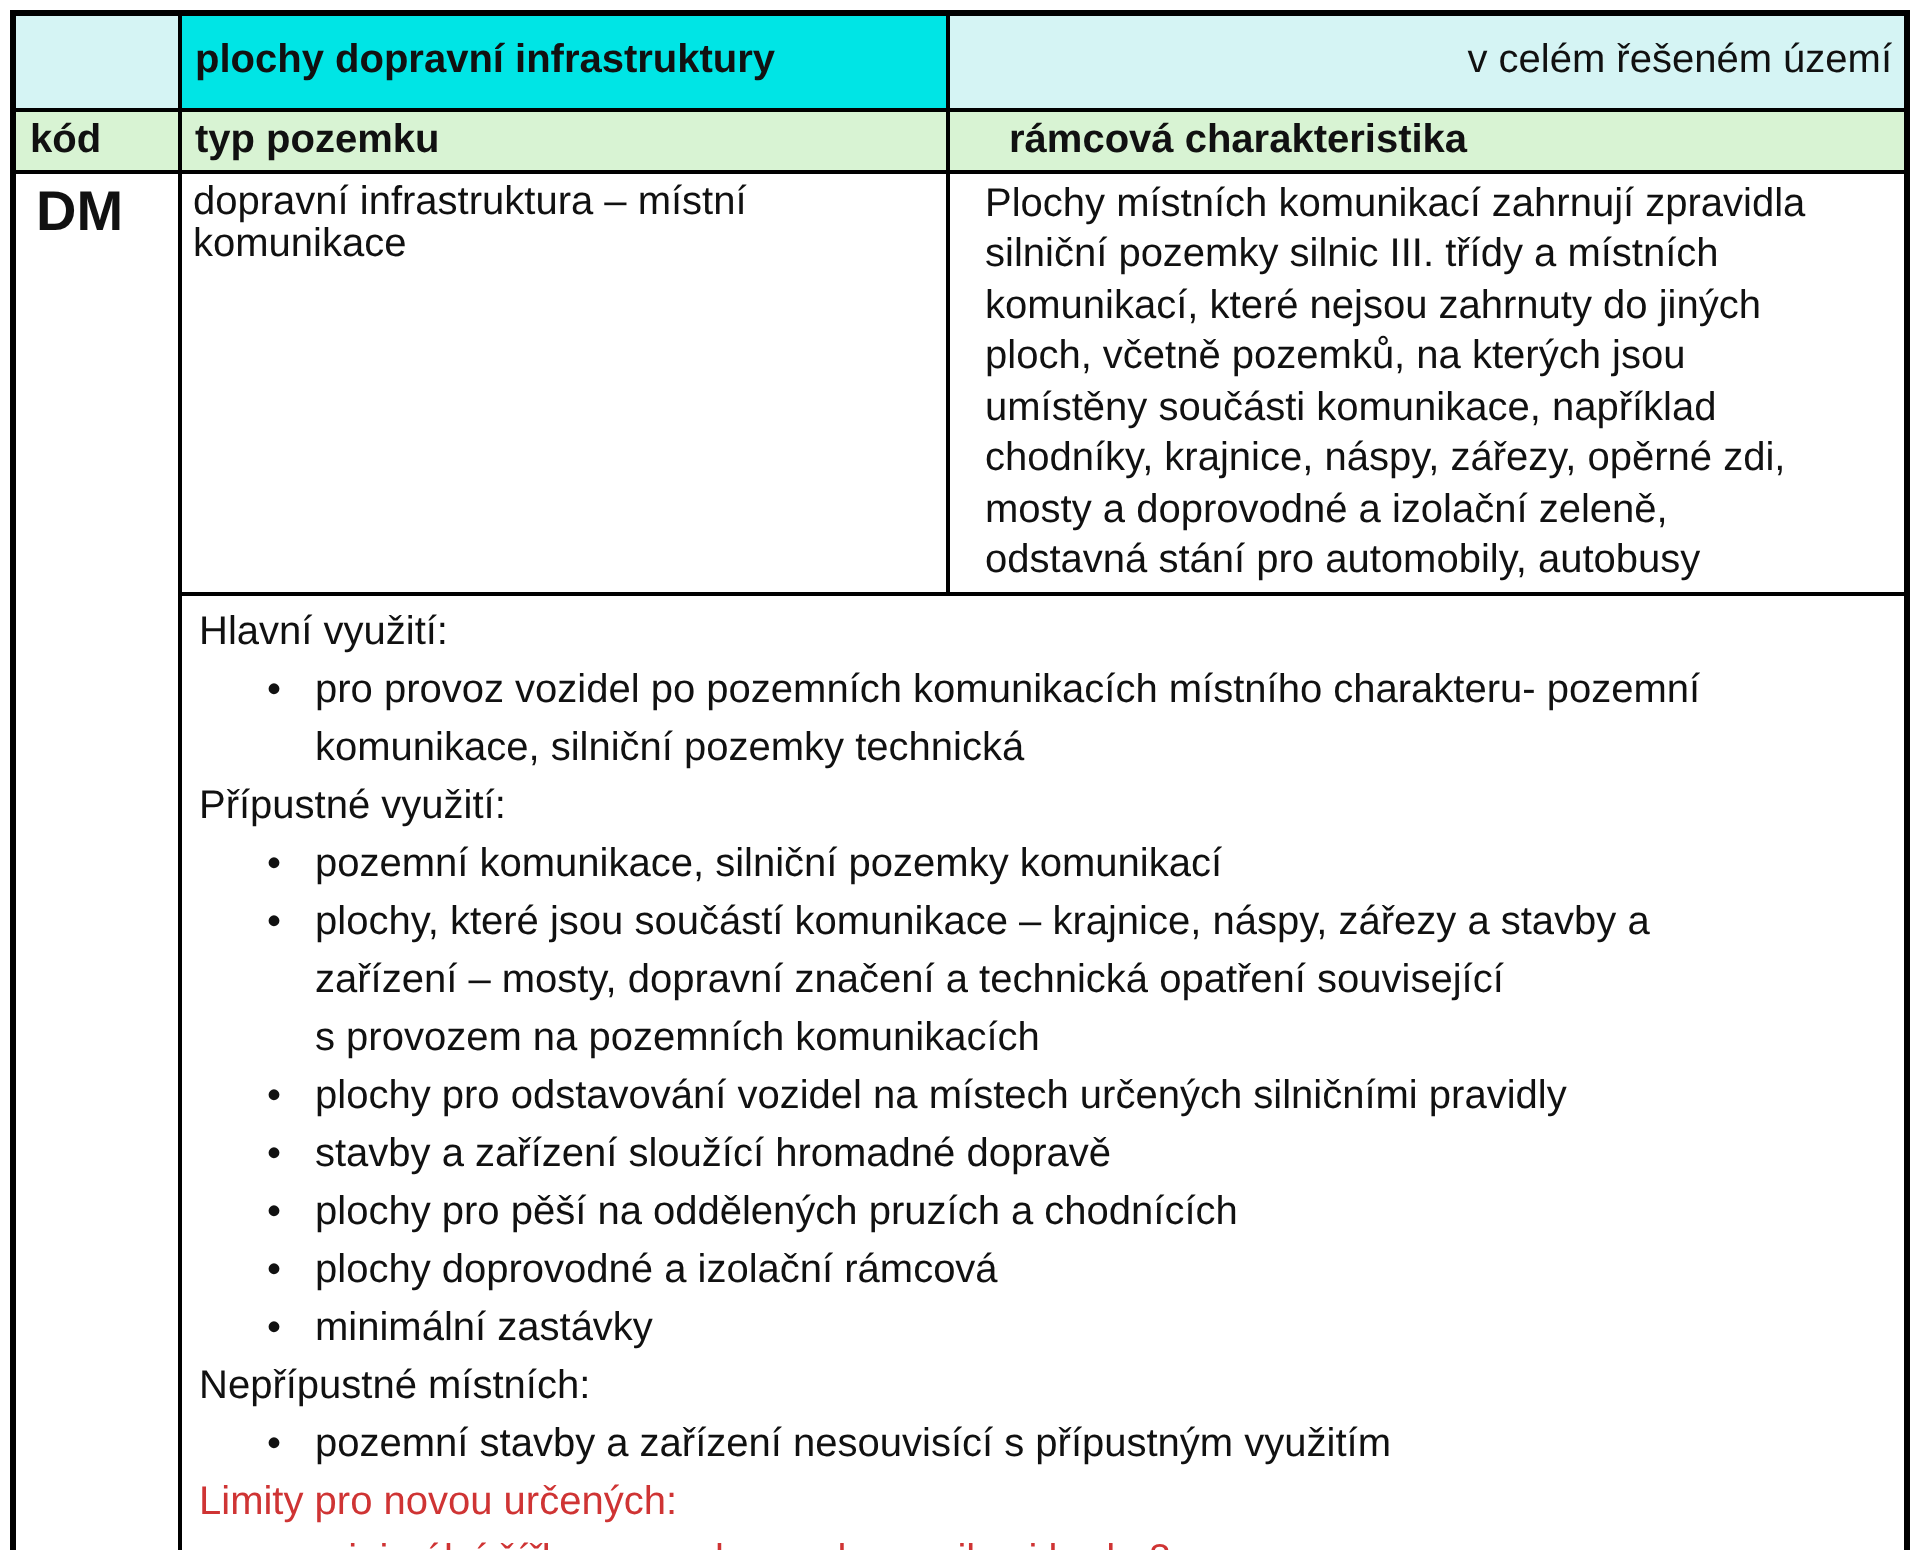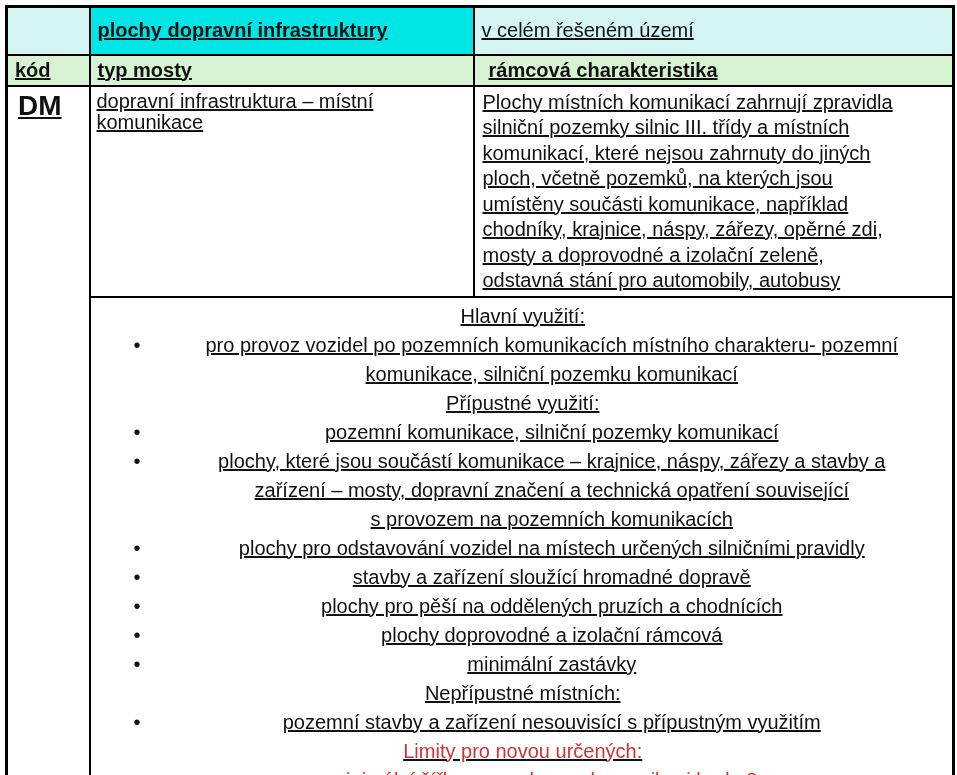--- a/index.html
+++ b/index.html
@@ -12,21 +12,21 @@
   }
   * { box-sizing: border-box; }
   html, body {
     margin: 0; padding: 0;
     width: 957px; height: 775px;
     background: #ffffff;
     font-family: "Liberation Sans", "DejaVu Sans", sans-serif;
     color: var(--text_black);
     overflow: hidden;
   }
-  .page { padding: 5px; width: 957px; height: 641px; text-decoration: underline; }
+  .page { padding: 5px; width: 957px; height: 641px; }
   table.ztable {
     border-collapse: collapse;
     table-layout: fixed;
     width: 947px;
     height: 765px;
     border: 3px solid var(--border_black);
   }
   col.c1 { width: 83px; }
   col.c2 { width: 384px; }
   col.c3 { width: 480px; }
@@ -34,46 +34,46 @@
     border: 2px solid var(--border_black);
     padding: 0;
     vertical-align: top;
     font-size: 20px;
   }
   tr.row-title td { height: 48px; vertical-align: middle; }
   tr.row-head  td { height: 31px; vertical-align: middle; }
   tr.row-main  td { height: 211px; }
 
   .bg-cyan  { background: var(--title_cyan); }
-  .bg-pale  { background: var(--pale_cyan); }
+  .bg-pale  { background: var(--pale_cyan); text-align: right; }
   .bg-green { background: var(--header_green); }
 
   .bold { font-weight: bold; }
   .pad  { padding-left: 7px; padding-right: 6px; }
-  .pad-more { padding-left: 14px; }
+  .pad-more { padding-left: 30px; }
 
   td.code-cell {
     font-weight: bold;
     font-size: 28px;
     padding: 4px 0 0 10px;
     line-height: 30px;
   }
   td.type-cell {
     padding: 4px 6px 0 6px;
     line-height: 21px;
     white-space: pre-wrap;
   }
   td.desc-cell {
-    padding: 3px 4px 0 8px;
+    padding: 3px 4px 0 18px;
     line-height: 25.5px;
     white-space: pre-wrap;
   }
   td.usage-cell { padding: 4px 6px 0 5px; }
 
-  .u-line { line-height: 29px; text-align: center; }
+  .u-line { line-height: 29px; }
   .u-heading { padding-left: 4px; white-space: pre-wrap; }
   .u-bullet {
     position: relative;
     padding-left: 62px;
     white-space: pre-wrap;
   }
   .u-bullet::before {
     content: "\2022";
     position: absolute;
     left: 38px;
@@ -94,21 +94,21 @@
 
     <tbody>
         <tr class="row-title">
       <td class="bg-pale"></td>
       <td class="bg-cyan bold pad">plochy dopravní infrastruktury</td>
       <td class="bg-pale pad">v celém řešeném území</td>
     </tr>
 
     <tr class="row-head">
       <td class="bg-green bold pad">kód</td>
-      <td class="bg-green bold pad">typ mosty</td>
+      <td class="bg-green bold pad">typ pozemku</td>
       <td class="bg-green bold pad pad-more">rámcová charakteristika</td>
     </tr>
 
     <tr class="row-main">
       <td class="code-cell" rowspan="2">DM</td>
       <td class="type-cell">dopravní infrastruktura – místní
 komunikace</td>
       <td class="desc-cell">Plochy místních komunikací zahrnují zpravidla
 silniční pozemky silnic III. třídy a místních
 komunikací, které nejsou zahrnuty do jiných
@@ -116,21 +116,21 @@
 umístěny součásti komunikace, například
 chodníky, krajnice, náspy, zářezy, opěrné zdi,
 mosty a doprovodné a izolační zeleně,
 odstavná stání pro automobily, autobusy</td>
     </tr>
 
     <tr class="row-usage">
       <td class="usage-cell" colspan="2">
         <div class="u-line u-heading">Hlavní využití:</div>
         <div class="u-line u-bullet">pro provoz vozidel po pozemních komunikacích místního charakteru- pozemní
-komunikace, silniční pozemku komunikací</div>
+komunikace, silniční pozemky technická</div>
         <div class="u-line u-heading">Přípustné využití:</div>
         <div class="u-line u-bullet">pozemní komunikace, silniční pozemky komunikací</div>
         <div class="u-line u-bullet">plochy, které jsou součástí komunikace – krajnice, náspy, zářezy a stavby a
 zařízení – mosty, dopravní značení a technická opatření související
 s provozem na pozemních komunikacích</div>
         <div class="u-line u-bullet">plochy pro odstavování vozidel na místech určených silničními pravidly</div>
         <div class="u-line u-bullet">stavby a zařízení sloužící hromadné dopravě</div>
         <div class="u-line u-bullet">plochy pro pěší na oddělených pruzích a chodnících</div>
         <div class="u-line u-bullet">plochy doprovodné a izolační rámcová</div>
         <div class="u-line u-bullet">minimální zastávky</div>

